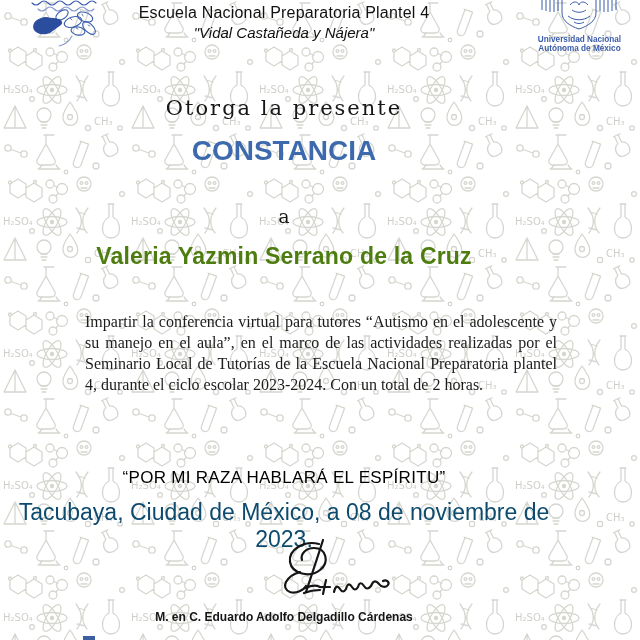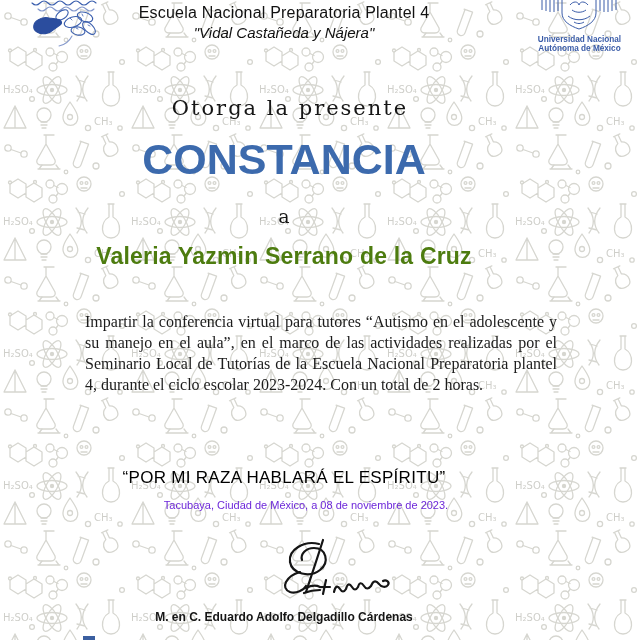--- a/index.html
+++ b/index.html
@@ -17,45 +17,44 @@
     top:4px;font-size:16px;letter-spacing:.2px;color:#111;
     font-family:"Liberation Sans",sans-serif;
   }
   .school-line2{
     top:24px;font-size:15px;font-style:italic;color:#111;
     font-family:"Liberation Sans",sans-serif;
   }
   .intro{
     top:96px;font-size:21px;letter-spacing:2px;color:#161616;
     font-family:"DejaVu Serif","Liberation Serif",serif;
-    padding-left:6px;
   }
   .big-title{
-    top:135px;font-size:43px;font-weight:bold;letter-spacing:0px;
+    top:135px;font-size:28px;font-weight:bold;letter-spacing:0px;
     font-family:"Liberation Sans",sans-serif;
   }
   .prep-a{
     top:205px;font-size:19px;
     font-family:"DejaVu Serif","Liberation Serif",serif;color:#161616;
   }
   .recipient{
     top:243px;font-size:23px;font-weight:bold;color:#4d7c0f;
     font-family:"Liberation Sans",sans-serif;letter-spacing:.2px;
   }
   .body-text{
     left:85px;top:311px;width:472px;
     font-family:"Liberation Serif","DejaVu Serif",serif;
     font-size:16px;line-height:21px;color:#1c1c1c;
     text-align:justify;
   }
   .motto{
     top:468px;font-size:17px;color:#000000;letter-spacing:.3px;
   }
   .place-date{
-    top:499px;font-size:11px;color:#6d28d9;margin-left:22px;
+    top:499px;font-size:23px;color:#0c4a6e;
   }
   .signer{
     top:610px;font-size:12px;font-weight:bold;color:#151515;
   }
   .sig-svg{left:256px;top:536px;}
   .logo-left{left:26px;top:0;}
   .logo-right{left:532px;top:0;}
   .bottom-fragment{
     left:83px;top:636px;width:12px;height:4px;background:#3b5fa0;
   }

